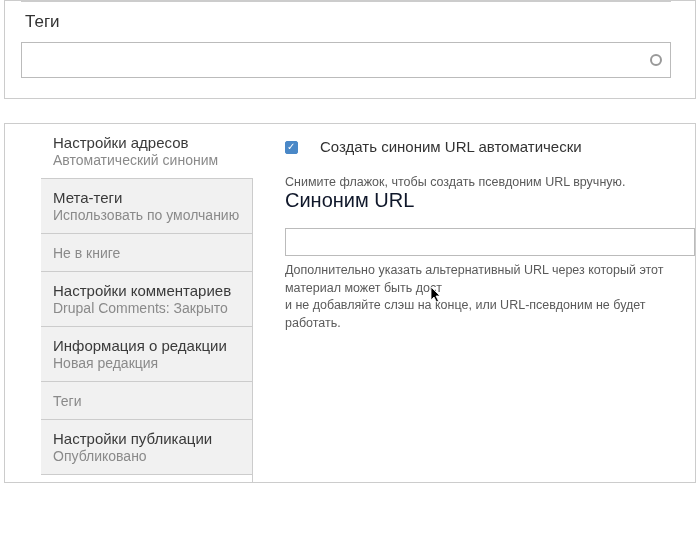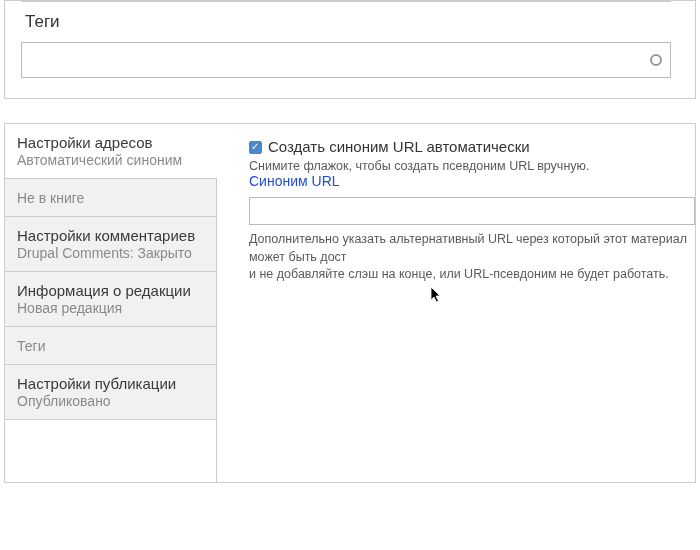--- a/index.html
+++ b/index.html
@@ -48,20 +48,21 @@
     border-radius: 50%;
     margin-left: 8px;
   }
 
   .settings-panel {
     display: flex;
     margin: 24px 4px 0 4px;
     border: 1px solid #ccc;
     background: #fff;
     min-height: 360px;
+    padding-left: 36px;
   }
   .tabs-col {
     width: 212px;
     flex-shrink: 0;
     border-right: 1px solid #ccc;
   }
   .vtab {
     padding: 10px 12px;
     border-bottom: 1px solid #ccc;
     background: #f1f1f1;
@@ -91,22 +92,22 @@
     font-weight: 300;
     margin-top: 1px;
   }
   .content-col {
     flex: 1;
     padding: 14px 0 14px 32px;
   }
   .checkbox-row {
     display: flex;
     align-items: flex-start;
-    gap: 6px;
-    margin-bottom: 4px;
+    gap: 22px;
+    margin-bottom: 20px;
   }
   .checkbox-box {
     width: 13px;
     height: 13px;
     border: 1px solid #4a88c7;
     border-radius: 2px;
     background: #4a88c7;
     position: relative;
     margin-top: 3px;
     flex-shrink: 0;
@@ -123,24 +124,24 @@
   .checkbox-label {
     font-size: 15px;
     color: #333;
   }
   .hint {
     font-size: 12.5px;
     color: #5a5a5a;
     padding-left: 0;
   }
   .field-label {
-    font-size: 14px;
-    color: #1d4ed8;
+    font-size: 20px;
+    color: #0f172a;
     font-weight: 400;
-    margin-bottom: 8px;
+    margin-bottom: 16px;
   }
   .alias-input {
     width: 100%;
     height: 28px;
     border: 1px solid #bbb;
     padding: 0 6px;
     font-size: 13px;
     outline: none;
   }
   .desc {
@@ -168,20 +169,24 @@
   </div>
 </div>
 
 <div class="settings-panel">
   <div class="tabs-col">
     <div class="vtab active">
       <div class="vtab-title">Настройки адресов</div>
       <div class="vtab-sub">Автоматический синоним</div>
     </div>
     <div class="vtab">
+      <div class="vtab-title">Мета-теги</div>
+      <div class="vtab-sub">Использовать по умолчанию</div>
+    </div>
+    <div class="vtab">
       <div class="vtab-sub">Не в книге</div>
     </div>
     <div class="vtab">
       <div class="vtab-title">Настройки комментариев</div>
       <div class="vtab-sub">Drupal Comments: Закрыто</div>
     </div>
     <div class="vtab">
       <div class="vtab-title">Информация о редакции</div>
       <div class="vtab-sub">Новая редакция</div>
     </div>

